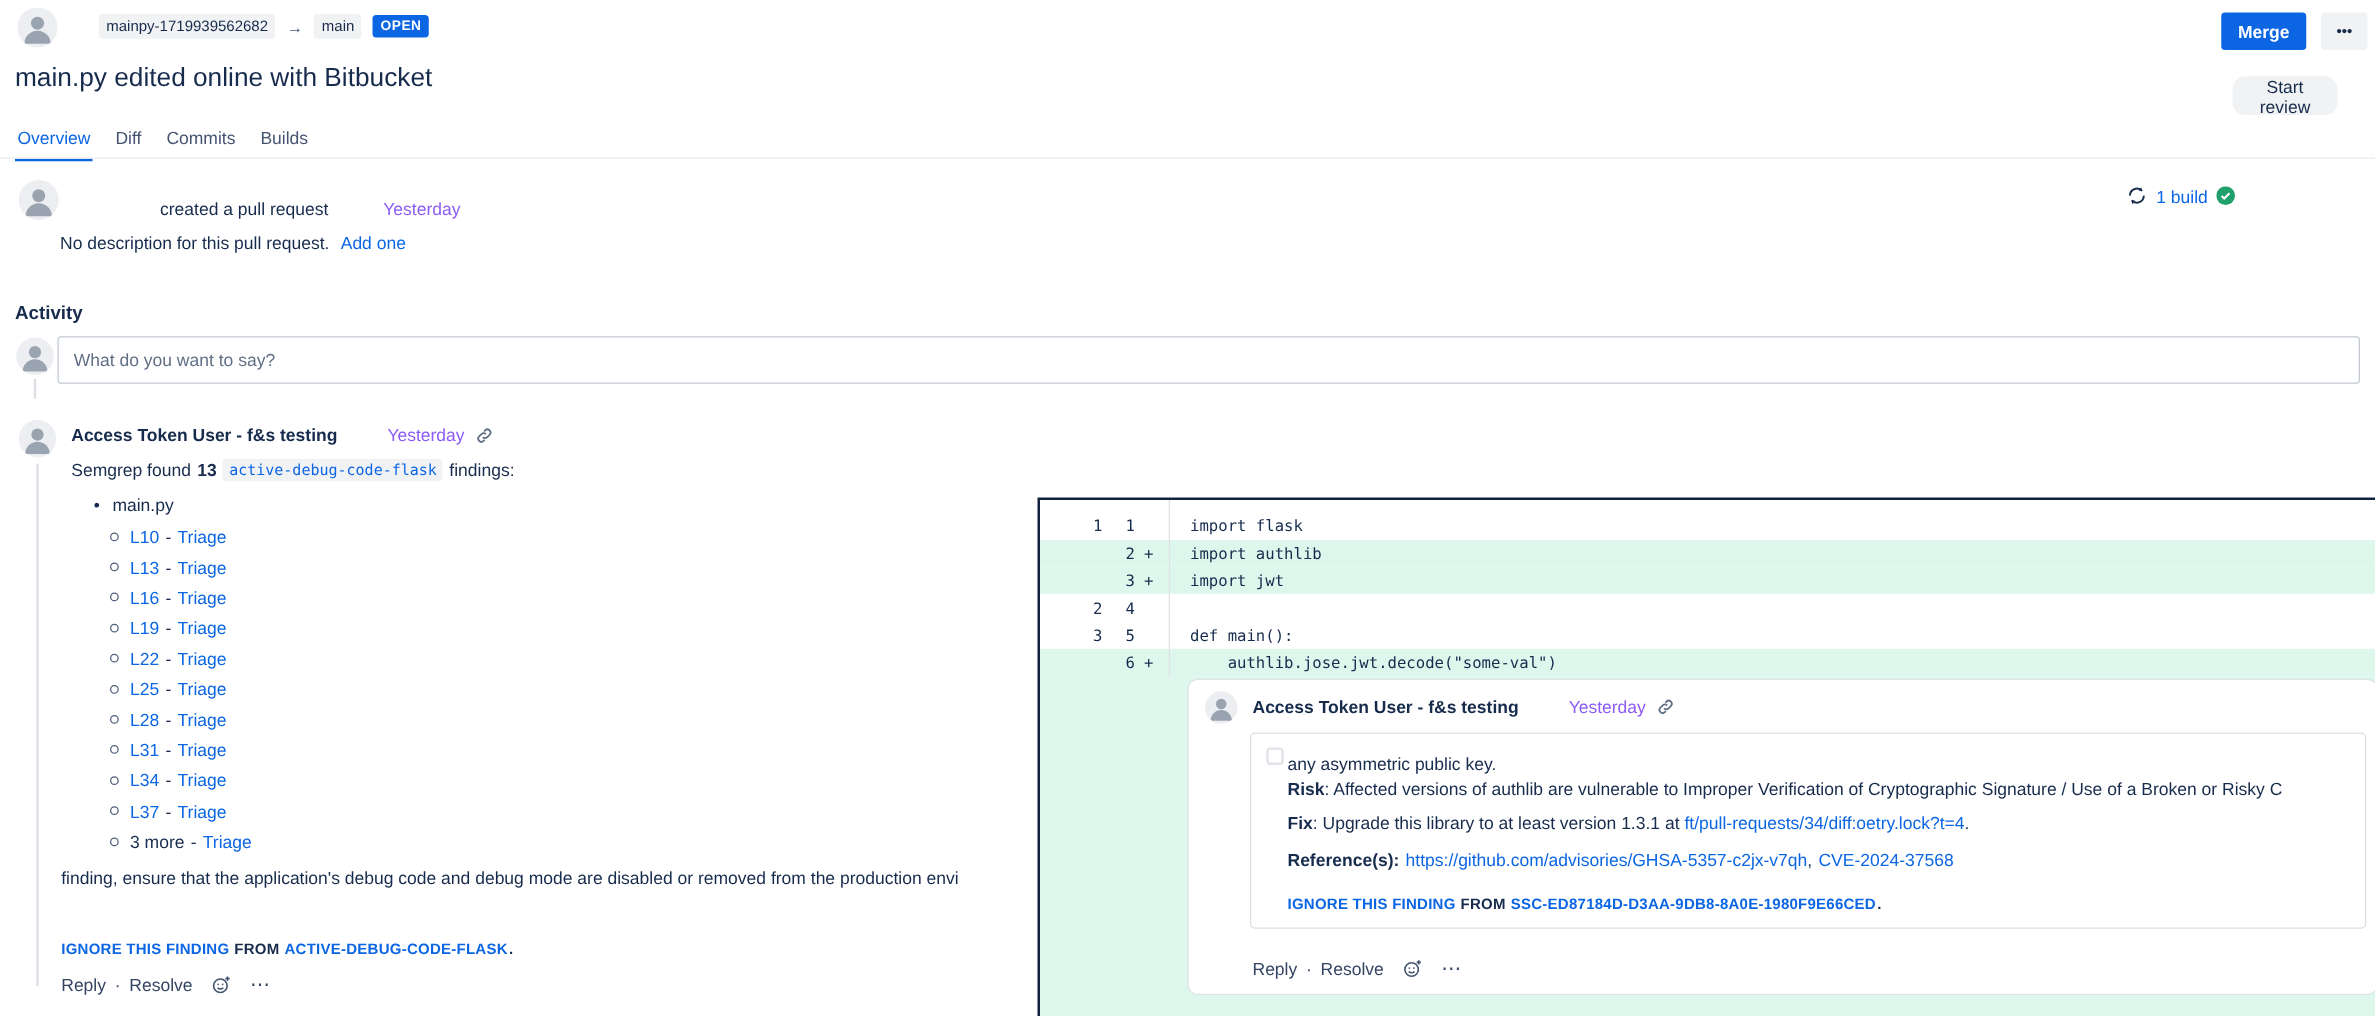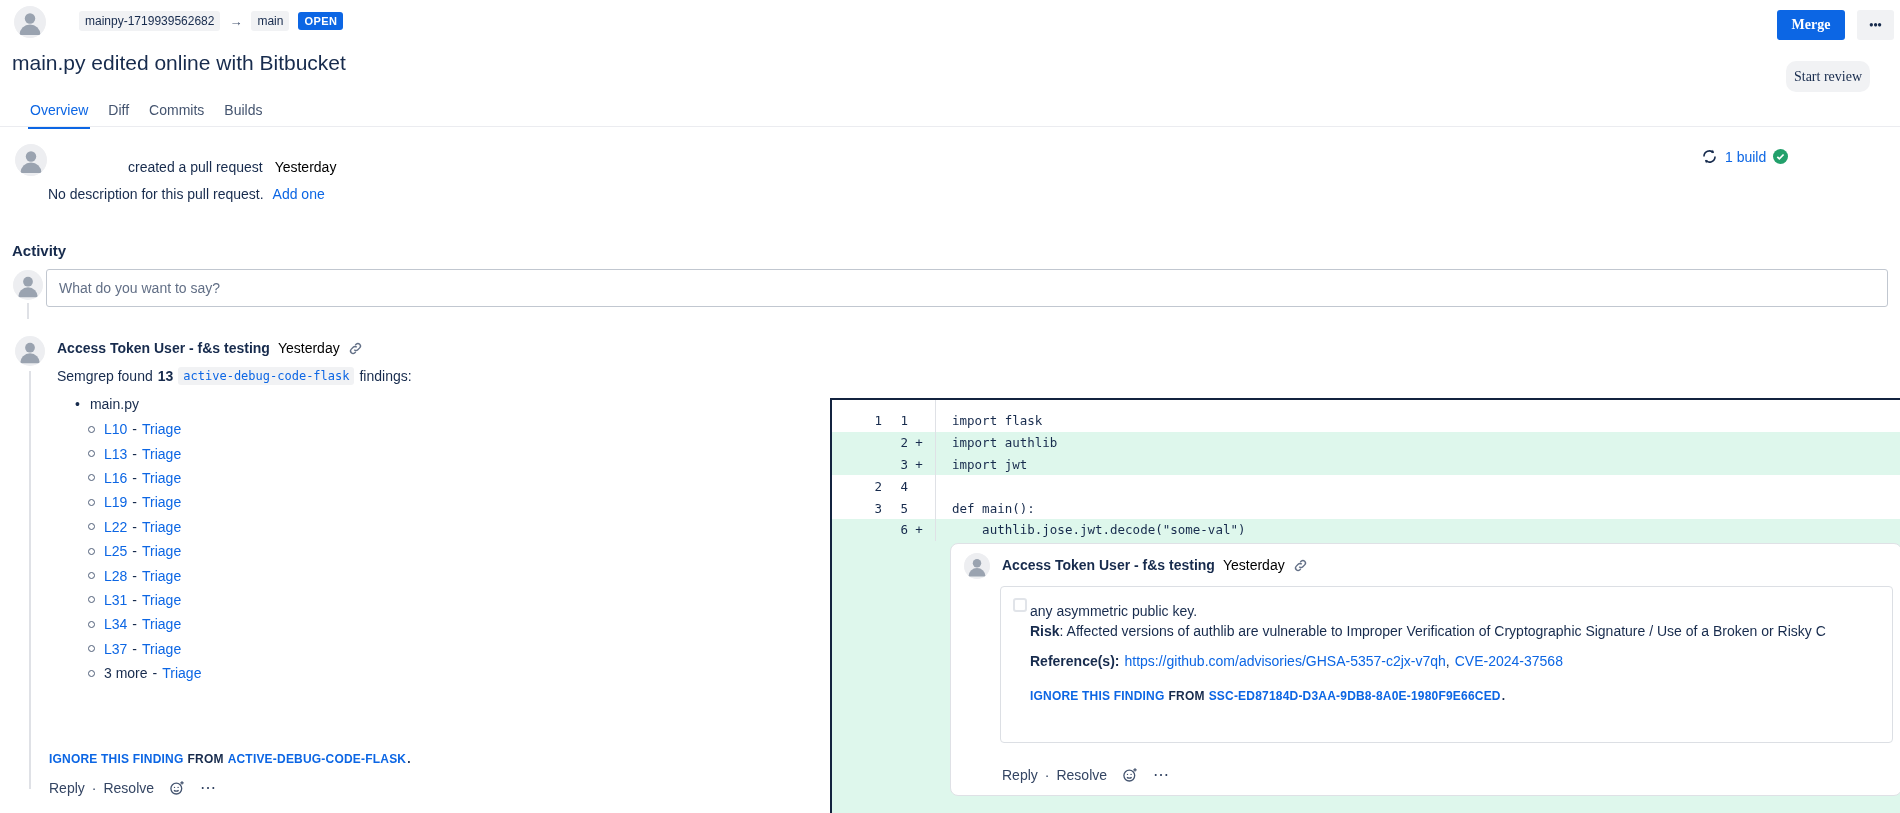--- a/index.html
+++ b/index.html
@@ -4,31 +4,31 @@
 <style>
   html,body{margin:0;padding:0;}
   body{
     width:1900px;height:813px;overflow:hidden;position:relative;
     background:#fff;color:#172B4D;
     font-family:"Liberation Sans",sans-serif;font-size:14px;
   }
   .abs{position:absolute;}
   .nowrap{white-space:nowrap;}
   .lnk{color:#0C66E4;text-decoration:none;cursor:pointer;}
-  .subtle{color:#000000;}
+  .subtle{color:#8b5cf6;margin-left:32px;}
   b,.bold{font-weight:700;}
   
   .avatar{position:absolute;border-radius:50%;overflow:hidden;background:#F1F2F4;}
   .avatar svg{display:block;width:100%;height:100%;}
   
   .branch-row{display:flex;align-items:center;gap:9px;}
   .chip{background:#F1F2F4;color:#172B4D;font-size:12px;padding:3px 6px;border-radius:3px;}
   .badge-open{background:#0C66E4;color:#fff;font-size:11px;font-weight:700;letter-spacing:.4px;padding:3px 6px;border-radius:3px;}
   .arrow{font-size:13px;color:#44546F;}
-  .btn{display:flex;align-items:center;justify-content:center;border:none;border-radius:3px;cursor:pointer;font-family:Liberation Serif, serif;}
+  .btn{display:flex;align-items:center;justify-content:center;border:none;border-radius:3px;cursor:pointer;font-family:Liberation Sans, sans-serif;}
   .btn-primary{background:#0C66E4;color:#fff;font-size:14px;font-weight:600;}
   .btn-neutral{background:#F1F2F4;color:#172B4D;font-size:14px;}
   .page-title{font-size:21px;font-weight:500;color:#172B4D;margin:0;}
   
   .tabs{display:flex;gap:17px;}
   .tab{font-size:14px;color:#44546F;padding:0 2px 9px 2px;cursor:pointer;}
   .tab.active{color:#0C66E4;border-bottom:2px solid #0C66E4;font-weight:400;}
   .hdivider{position:absolute;left:0;right:0;top:126px;height:1px;background:#EBECF0;}
   
   .editor{position:absolute;left:46px;top:269px;width:1842px;height:38px;box-sizing:border-box;
@@ -90,21 +90,21 @@
   <span class="badge-open">OPEN</span>
 </div>
 
 <button class="btn btn-primary abs" style="left:1777px;top:10px;width:68px;height:30px;">Merge</button>
 <button class="btn btn-neutral abs bold" style="left:1857px;top:10px;width:37px;height:30px;font-size:12px;">•••</button>
 
 <h1 class="page-title abs nowrap" style="left:12px;top:51px;">main.py edited online with Bitbucket</h1>
 
 <button class="btn btn-neutral abs" style="left:1786px;top:61px;width:84px;height:31px;border-radius:10px;">Start review</button>
 
-<div class="abs tabs" style="left:28px;top:102px;gap:16px;">
+<div class="abs tabs" style="left:12px;top:102px;gap:16px;">
   <span class="tab active">Overview</span>
   <span class="tab">Diff</span>
   <span class="tab">Commits</span>
   <span class="tab">Builds</span>
 </div>
 <div class="hdivider"></div>
 
 <div class="avatar" style="left:15px;top:144px;width:32px;height:32px;">
   <svg viewBox="0 0 32 32" class="icon-svg">
       <circle cx="16" cy="16" r="16" fill="#EDEEF1"></circle>
@@ -256,20 +256,21 @@
 
     <li class="finding">
       <span class="ring"></span>
       <a class="fline">3 more</a>
       <span class="fsep">-</span>
       <a class="lnk">Triage</a>
     </li>
   </ul>
 
 <div class="abs para nowrap" style="left:49px;top:690px;">
+  <div>finding, ensure that the application's debug code and debug mode are disabled or removed from the production envi</div>
 </div>
 
 <div class="abs ignore-row" style="left:49px;top:752px;">
   <a class="lnk">IGNORE THIS FINDING</a>
   <span>FROM</span>
   <a class="lnk">ACTIVE-DEBUG-CODE-FLASK</a>
     <span style="margin-left:-3px;">.</span>
 </div>
 
 <div class="abs reply-row" style="left:49px;top:778px;">
@@ -357,20 +358,23 @@
           </svg>
         </span>
       </div>
 
       <div class="risk-box">
         <span class="checkbox"></span>
         <div class="risk-lines">
           <div class="rline" style="margin-top:5px;">any asymmetric public key.</div>
           <div class="rline">
             <b>Risk</b><span>: Affected versions of authlib are vulnerable to Improper Verification of Cryptographic Signature / Use of a Broken or Risky C</span>
+          </div>
+          <div class="rline" style="margin-top:7px;">
+            <b>Fix</b><span>: Upgrade this library to at least version 1.3.1 at</span><a class="lnk" style="margin-left:4px;">ft/pull-requests/34/diff:oetry.lock?t=4</a><span>.</span>
           </div>
           <div class="rline" style="margin-top:10px;">
             <b>Reference(s):</b><a class="lnk" style="margin-left:5px;">https://github.com/advisories/GHSA-5357-c2jx-v7qh</a><span>,</span><a class="lnk" style="margin-left:5px;">CVE-2024-37568</a>
           </div>
           <div class="ignore-row" style="margin-top:18px;">
             <a class="lnk">IGNORE THIS FINDING</a>
             <span>FROM</span>
             <a class="lnk">SSC-ED87184D-D3AA-9DB8-8A0E-1980F9E66CED</a>
               <span style="margin-left:-3px;">.</span>
           </div>

